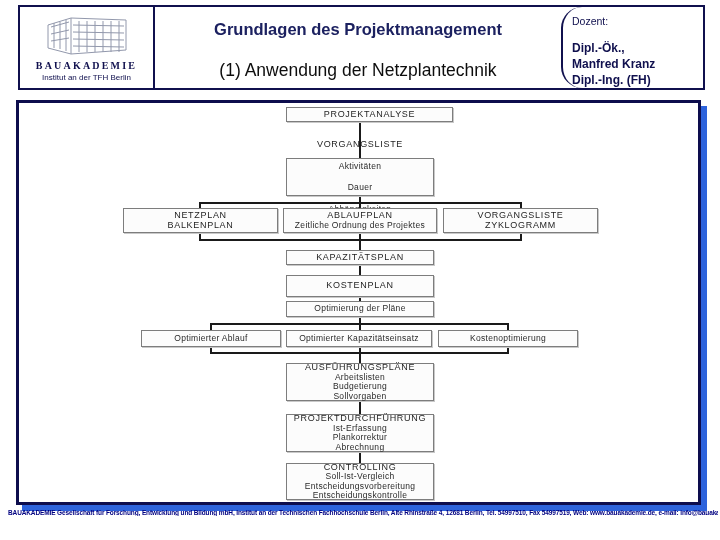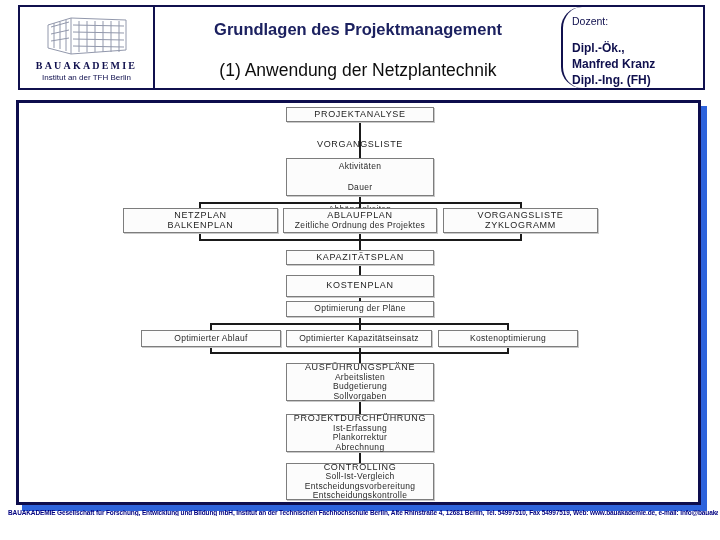--- a/index.html
+++ b/index.html
@@ -87,21 +87,21 @@
   <div class="conn" style="left:340px;top:16px;width:2px;height:346px;"></div>
   <div class="conn" style="left:180px;top:99px;width:323px;height:2px;"></div>
   <div class="conn" style="left:180px;top:136px;width:323px;height:2px;"></div>
   <div class="conn" style="left:180px;top:99px;width:2px;height:39px;"></div>
   <div class="conn" style="left:501px;top:99px;width:2px;height:39px;"></div>
   <div class="conn" style="left:191px;top:220px;width:299px;height:2px;"></div>
   <div class="conn" style="left:191px;top:249px;width:299px;height:2px;"></div>
   <div class="conn" style="left:191px;top:220px;width:2px;height:31px;"></div>
   <div class="conn" style="left:488px;top:220px;width:2px;height:31px;"></div>
 
-  <div class="node" style="left:267px;top:4px;width:148px;height:15px;">
+  <div class="node" style="left:267px;top:4px;width:167px;height:15px;">
     <div class="nt">PROJEKTANALYSE</div>
   </div>
 
 
   <div class="node" style="left:267px;top:55px;width:148px;height:38px;gap:12px;">
     <div class="nt">VORGANGSLISTE</div>
     <div class="nl">Aktivitäten</div>
     <div class="nl">Dauer</div>
     <div class="nl">Abhängigkeiten</div>
   </div>

